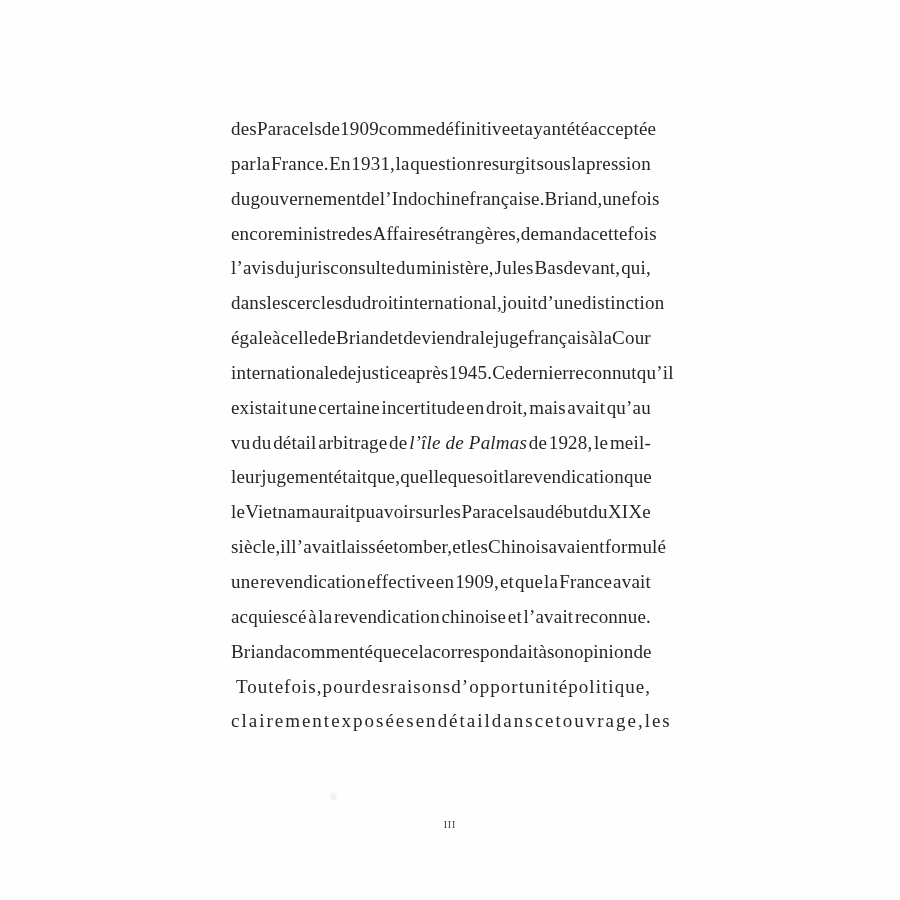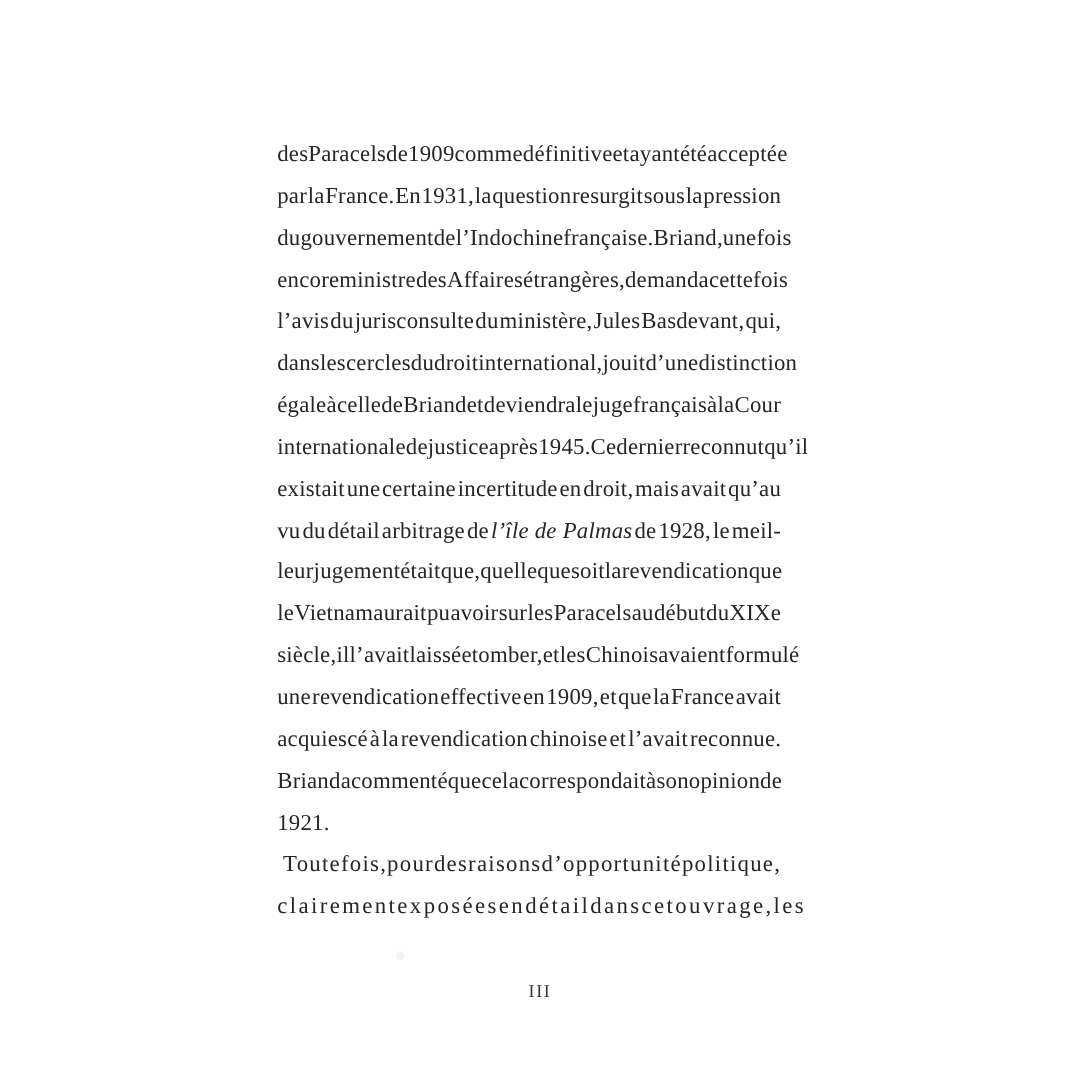--- a/index.html
+++ b/index.html
@@ -58,21 +58,21 @@
     font-family: Liberation Serif, serif;
   }
 
   
   .folio {
     position: absolute;
     left: 0;
     right: 0;
     top: 819px;
     text-align: center;
-    font-size: 15px;
+    font-size: 10px;
     letter-spacing: 0.09em;
     color: #3a3a3a;
   }
 
   
   .speck {
     position: absolute;
     left: 330px;
     top: 793px;
     width: 7px;
@@ -270,21 +270,20 @@
           <span>a</span>
           <span>commenté</span>
           <span>que</span>
           <span>cela</span>
           <span>correspondait</span>
           <span>à</span>
           <span>son</span>
           <span>opinion</span>
           <span>de</span>
         </div>
-      <div class="line">1921.</div>
     </div>
 
     <div>
       <div class="line j loose-a">
           <span style="width: 38px;"></span>
           <span>Toutefois,</span>
           <span>pour</span>
           <span>des</span>
           <span>raisons</span>
           <span>d’opportunité</span>

